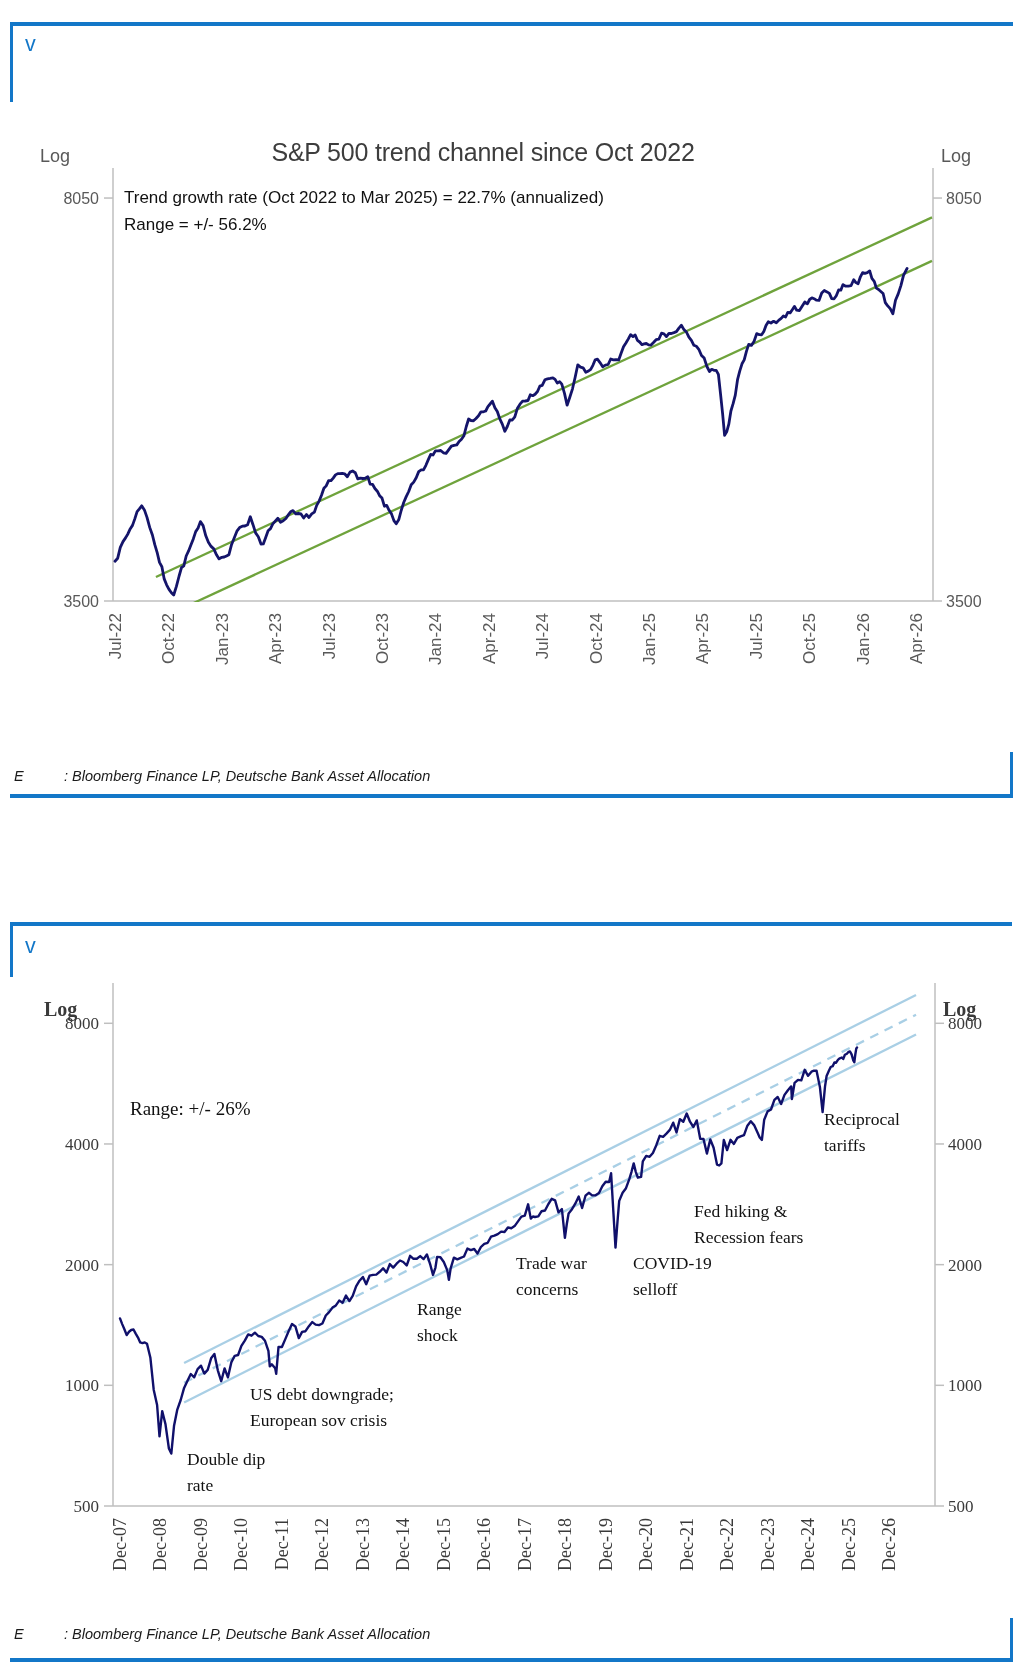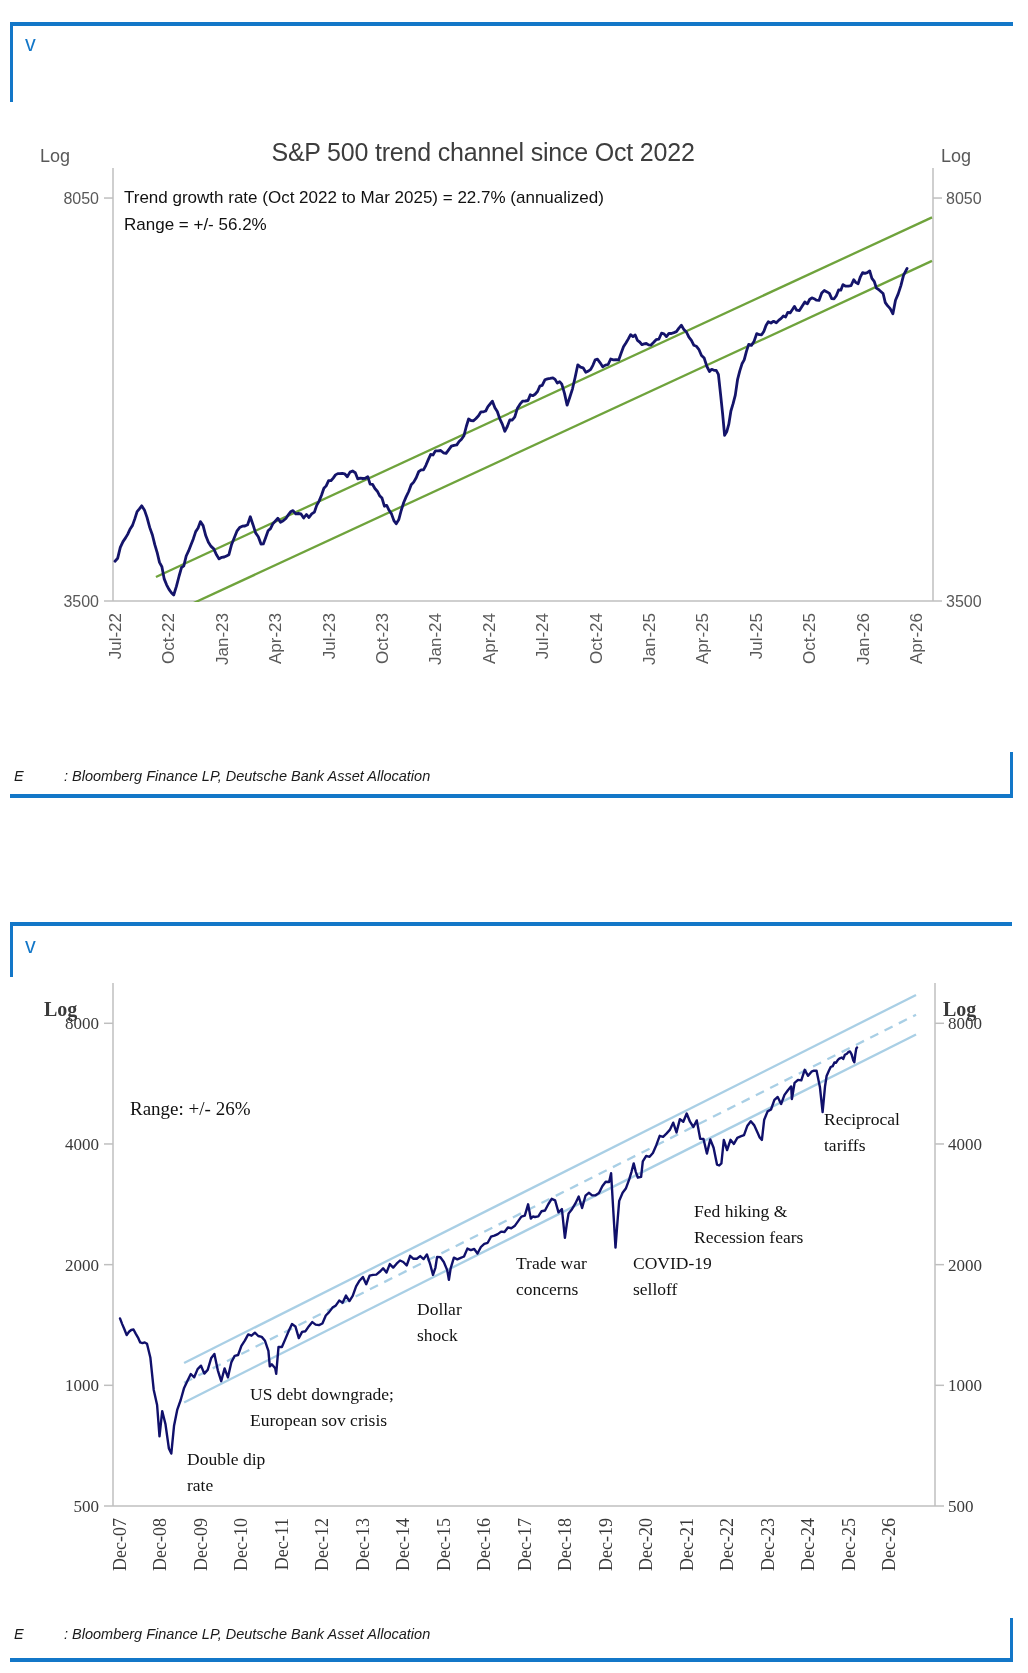--- a/index.html
+++ b/index.html
@@ -148,21 +148,21 @@
         <line x1="184.087" y1="1362.9951303829414" x2="916.028" y2="994.9775585106241" stroke="#a9cfe5" stroke-width="2.3" stroke-dasharray="none" clip-path="url(#clip1)"></line>
         <line x1="184.087" y1="1402.45617860684" x2="916.028" y2="1034.4386067345226" stroke="#a9cfe5" stroke-width="2.3" stroke-dasharray="none" clip-path="url(#clip1)"></line>
         <line x1="184.087" y1="1382.7256544948907" x2="916.028" y2="1014.7080826225734" stroke="#a9cfe5" stroke-width="2.3" stroke-dasharray="9 7" clip-path="url(#clip1)"></line>
         <path d="M120.0 1318.4L122.2 1324.1L124.5 1329.5L126.7 1335.1L129.0 1331.8L131.2 1330.0L133.5 1329.5L135.7 1333.6L138.0 1337.6L140.2 1342.4L142.5 1343.1L144.7 1342.4L147.0 1343.8L150.4 1357.8L153.7 1389.7L157.1 1405.0L159.5 1436.4L162.2 1411.1L165.5 1424.3L168.9 1448.5L171.3 1453.6L174.0 1426.1L177.3 1409.6L180.7 1400.0L184.1 1387.9L187.5 1380.8L190.8 1374.0L194.2 1377.3L197.6 1369.1L201.0 1365.7L204.3 1373.6L207.7 1369.9L211.1 1358.3L214.4 1353.9L217.8 1370.3L221.2 1381.2L224.6 1368.4L227.9 1377.4L231.3 1362.4L234.7 1355.8L238.1 1355.0L241.4 1345.9L244.8 1340.6L248.2 1334.4L251.5 1335.7L254.9 1332.7L258.3 1336.0L261.7 1336.9L265.0 1340.8L268.4 1350.8L269.8 1366.4L271.8 1364.3L275.2 1368.3L276.2 1373.8L278.5 1347.0L281.9 1347.0L285.3 1339.1L288.6 1331.2L292.0 1324.1L295.4 1326.4L298.8 1338.1L302.1 1331.9L305.5 1331.2L308.9 1326.2L312.3 1322.1L315.6 1324.6L319.0 1325.1L322.4 1323.5L325.8 1315.5L329.1 1312.1L332.5 1307.6L335.9 1305.4L339.2 1300.6L342.6 1302.7L346.0 1295.6L349.4 1301.1L352.7 1295.8L356.1 1286.3L359.5 1280.7L362.9 1277.0L366.2 1284.2L369.6 1275.7L373.0 1274.9L376.3 1274.6L379.7 1271.8L383.1 1268.3L386.5 1272.6L389.8 1264.1L393.2 1267.6L396.6 1263.7L400.0 1260.5L403.3 1262.0L406.7 1265.5L410.1 1255.8L413.5 1258.8L416.8 1258.7L420.2 1256.1L423.6 1259.1L426.9 1254.4L430.3 1264.7L433.0 1274.9L435.4 1267.8L437.1 1256.9L440.4 1257.3L443.8 1262.0L447.2 1270.1L448.9 1279.7L450.6 1268.7L453.9 1257.7L457.3 1259.3L460.7 1257.8L464.0 1256.5L467.4 1248.6L470.8 1250.1L474.2 1249.0L477.5 1253.5L480.9 1247.0L484.3 1243.8L487.7 1242.8L491.0 1236.7L494.4 1235.7L497.8 1234.1L501.1 1231.6L504.5 1232.0L507.9 1227.5L511.3 1228.2L514.6 1226.1L518.0 1221.4L521.4 1216.6L524.8 1215.6L528.1 1204.3L530.8 1218.6L532.9 1216.5L534.9 1217.0L538.3 1216.4L541.6 1211.2L545.0 1210.5L548.4 1204.0L551.7 1198.8L555.1 1200.3L558.5 1212.3L561.9 1209.0L564.9 1237.9L566.8 1224.0L568.6 1213.5L572.0 1209.2L575.4 1203.4L578.7 1196.5L582.1 1208.0L585.5 1195.7L588.8 1192.8L592.2 1195.4L595.6 1195.3L599.0 1193.0L602.3 1186.3L605.7 1181.7L609.1 1182.0L611.1 1173.2L613.3 1210.7L615.5 1247.6L617.5 1221.5L619.2 1200.9L622.6 1192.7L626.0 1188.2L629.3 1179.2L631.5 1171.8L633.7 1163.4L635.7 1171.6L637.8 1177.7L641.1 1176.9L642.8 1161.4L646.2 1155.9L649.6 1156.8L652.9 1153.0L656.3 1145.2L659.7 1135.8L663.1 1136.8L666.4 1133.6L669.8 1129.9L673.2 1122.7L676.5 1132.4L679.9 1119.1L683.3 1121.8L686.7 1113.5L690.0 1121.7L693.4 1127.0L696.8 1120.4L700.2 1138.7L703.5 1139.0L706.9 1153.6L710.3 1139.4L713.6 1147.8L717.0 1164.6L719.2 1165.5L721.4 1163.3L723.8 1140.0L727.1 1150.0L730.5 1139.8L733.9 1143.9L737.3 1137.8L740.6 1136.4L744.0 1135.2L747.4 1125.7L750.8 1121.3L754.1 1125.1L757.5 1132.5L759.7 1137.5L761.9 1139.9L764.2 1119.7L767.6 1111.4L771.0 1109.5L774.4 1099.9L777.7 1097.0L781.1 1104.0L784.5 1094.9L787.9 1090.2L791.2 1086.4L791.9 1099.1L794.6 1082.8L798.0 1079.9L801.3 1080.4L804.7 1069.8L808.1 1075.8L811.5 1071.7L814.0 1070.7L816.5 1070.6L819.9 1086.9L822.6 1112.1L825.0 1086.6L826.6 1076.0L829.0 1070.6L830.7 1067.0L832.7 1066.2L834.4 1062.4L836.1 1062.7L838.1 1059.6L839.8 1058.3L841.8 1057.5L843.2 1059.0L844.9 1054.7L846.9 1053.7L848.6 1051.8L849.9 1051.4L851.6 1054.4L853.3 1060.4L854.3 1062.3L855.3 1054.5L856.3 1048.4L857.0 1047.5" fill="none" stroke="#10106b" stroke-width="2.4" stroke-linejoin="round" stroke-linecap="round" clip-path="url(#clip1)"></path>
       </g>
     </svg>
 <div class="ann" style="left: 187px; top: 1446px;">Double dip
 rate</div>
     <div class="ann" style="left: 250px; top: 1381px;">US debt downgrade;
 European sov crisis</div>
-    <div class="ann" style="left: 417px; top: 1296px;">Dollar
+    <div class="ann" style="left: 417px; top: 1296px;">Range
 shock</div>
     <div class="ann" style="left: 516px; top: 1250px;">Trade war
 concerns</div>
     <div class="ann" style="left: 633px; top: 1250px;">COVID-19
 selloff</div>
     <div class="ann" style="left: 694px; top: 1174px; margin-top: 24px;">Fed hiking &amp;
 Recession fears</div>
     <div class="ann" style="left: 824px; top: 1106px;">Reciprocal
 tariffs</div>
   </div>

